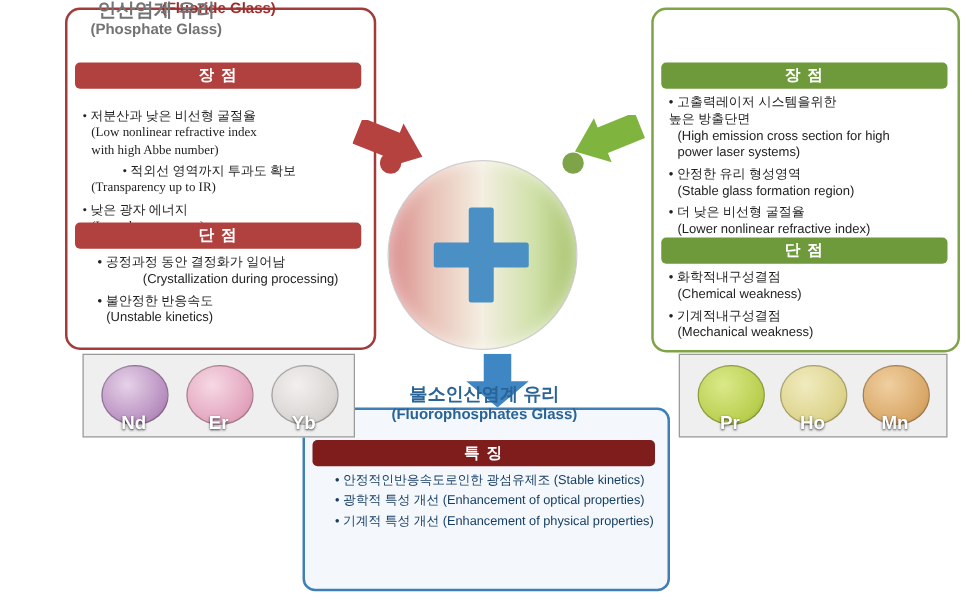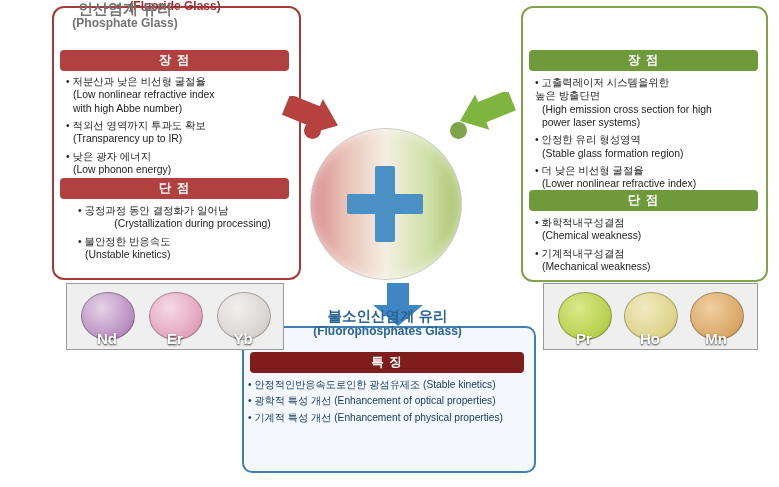--- a/index.html
+++ b/index.html
@@ -67,21 +67,21 @@
     color:#2a6496;font-weight:bold;line-height:1.15;
   }
   #bottom-title .ko{font-size:14.5px;display:block;}
   #bottom-title .en{font-size:12px;display:block;}
   #bottom-band{
     position:absolute;left:250px;top:352px;width:274px;height:21px;border-radius:4px;
     background:#7f1d1d;color:#fff;font-weight:bold;font-size:12.5px;text-align:center;
     line-height:21px;letter-spacing:1px;
   }
   #bottom-bullets{
-    position:absolute;left:248px;top:378px;width:272px;
+    position:absolute;left:268px;top:378px;width:272px;
     font-size:10.2px;color:#163d63;line-height:1.3;
   }
   #bottom-bullets .item{margin-bottom:3px;}
   #bottom-bullets .ko:before{content:"\2022  ";}
   #bottom-bullets .en{display:block;padding-left:7px;}
 
   
   #center{
     position:absolute;left:310px;top:128px;width:152px;height:152px;
   }
@@ -123,28 +123,28 @@
 <body>
 
 <div class="panel" id="left-panel"></div>
 
 <div id="left-title">
   <span class="en">(Fluoride Glass)</span>
 </div>
 
 <div class="band red" style="top:50px;left:60px;">장 점</div>
 <div class="subbox" style="left:60px;top:50px;width:229px;height:118px;border:1px solid #d8d8d8;z-index:-1;"></div>
-<div class="bullets" id="fluoride-pros" style="left:66px;top:75px;">
+<div class="bullets" id="fluoride-pros" style="left:66px;top:87px;font-family:Liberation Serif, serif;">
     <div class="item">
       <span class="ko" style="white-space: pre-line;">저분산과 낮은 비선형 굴절율</span>
       <span class="en" style="white-space: pre-line;">(Low nonlinear refractive index
 with high Abbe number)</span>
     </div>
     <div class="item">
-      <span class="ko" style="white-space: pre-line;">적외선 영역까지 투과도 확보</span>
+      <span class="ko" style="white-space: pre-line; margin-left: 32px;">적외선 영역까지 투과도 확보</span>
       <span class="en" style="white-space: pre-line;">(Transparency up to IR)</span>
     </div>
     <div class="item">
       <span class="ko" style="white-space: pre-line;">낮은 광자 에너지</span>
       <span class="en" style="white-space: pre-line;">(Low phonon energy)</span>
     </div>
   </div>
 
 <div class="band red" style="top:178px;left:60px;">단 점</div>
 <div class="subbox" style="left:60px;top:178px;width:229px;height:90px;border:1px solid #d8d8d8;z-index:-1;"></div>

